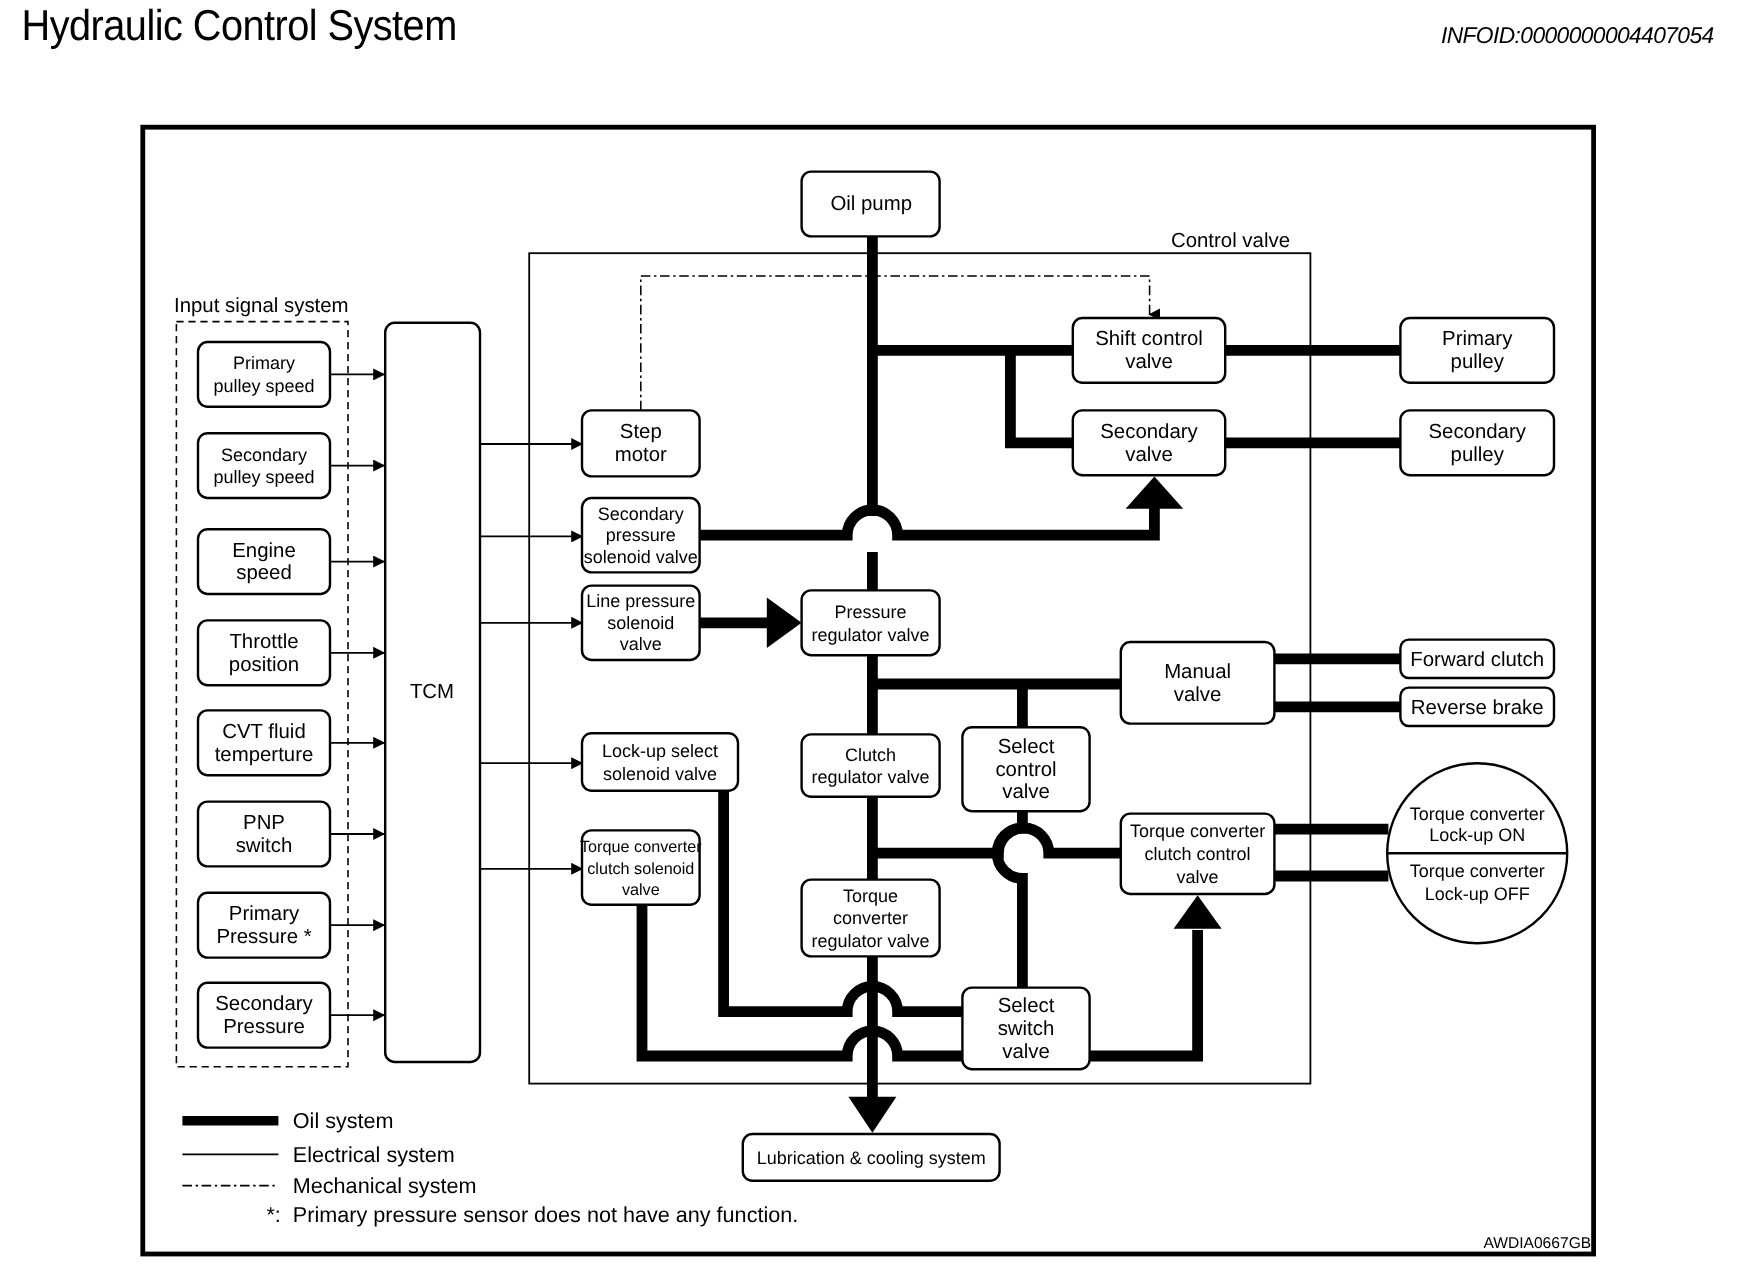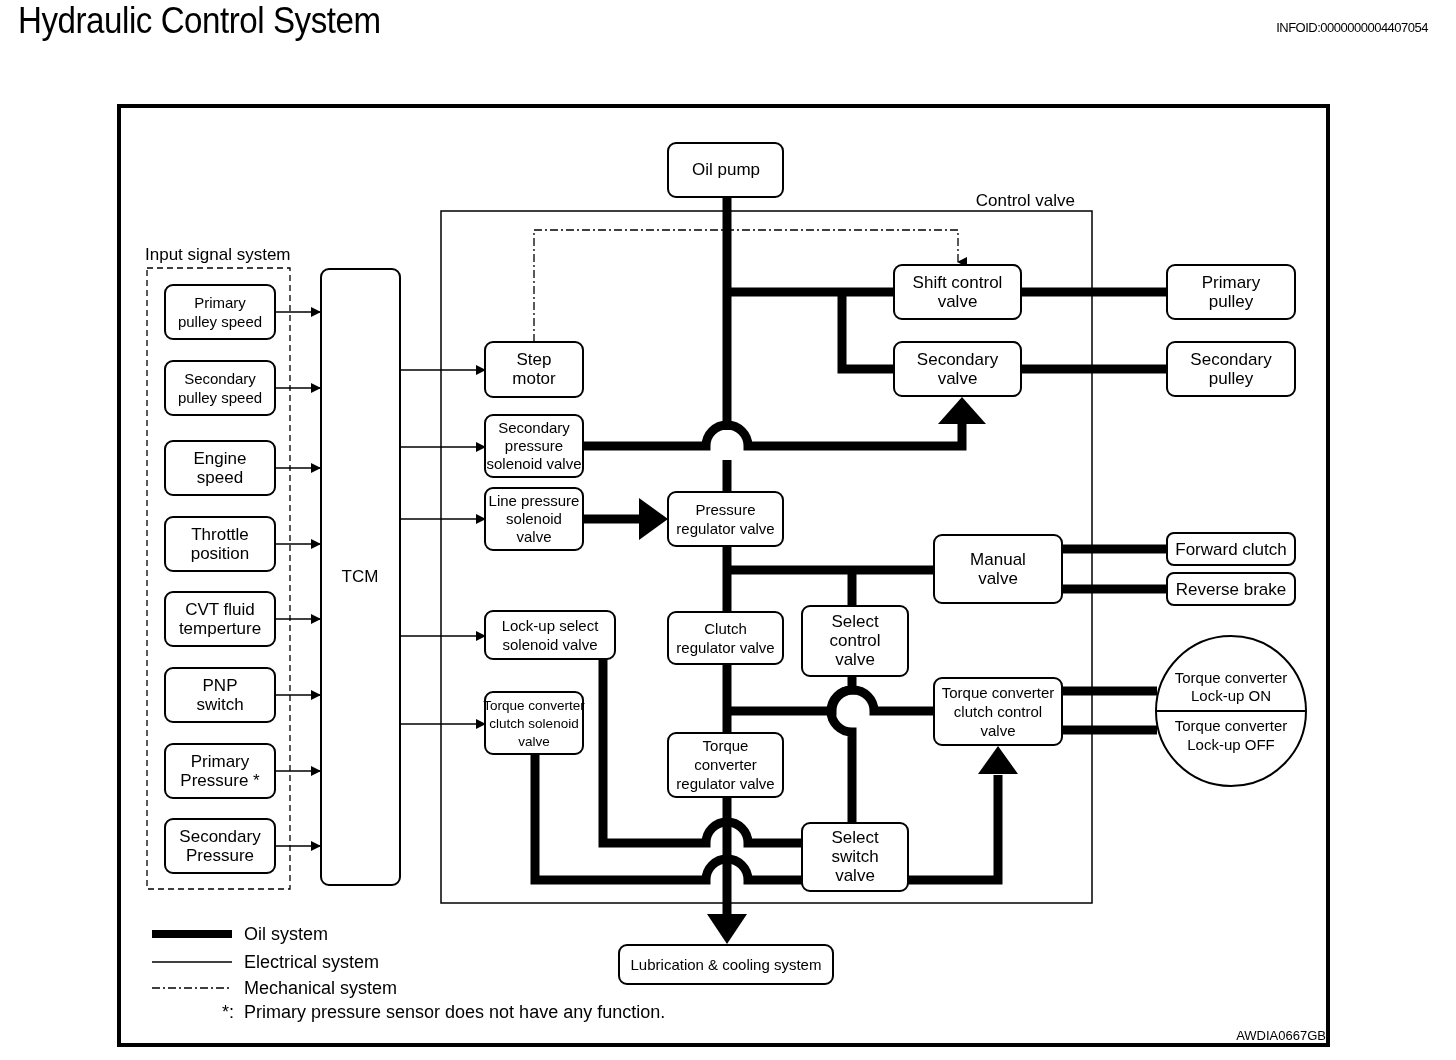--- a/index.html
+++ b/index.html
@@ -1,19 +1,19 @@
 <!DOCTYPE html>
 <html><head>
 <meta charset="utf-8">
 <style>
   html, body { margin: 0; padding: 0; background: #ffffff; }
   body { width: 1456px; height: 1060px; position: relative; overflow: hidden;
          font-family: "Liberation Sans", sans-serif; color: #000; }
   .page-title { position: absolute; left: 18px; top: 0px; font-size: 36px; letter-spacing: -0.5px; transform: scaleX(0.92); transform-origin: left top; }
-  .info-id { position: absolute; right: 28px; top: 20px; font-size: 13px; letter-spacing: -0.5px; }
+  .info-id { position: absolute; right: 28px; top: 20px; font-size: 19px; font-style: italic; letter-spacing: -0.5px; }
   svg#diagram { position: absolute; left: 0; top: 0; }
   .box { fill: #fff; stroke: #000; stroke-width: 2; }
   .lbl { font-family: "Liberation Sans", sans-serif; font-size: 17px; fill: #000; text-anchor: middle; }
   .lbl-s { font-size: 15px; }
   .lbl-xs { font-size: 13.5px; }
   .oil { stroke: #000; stroke-width: 9; fill: none; stroke-linecap: butt; }
   .elec { stroke: #000; stroke-width: 1.5; fill: none; }
   .mech { stroke: #000; stroke-width: 1.3; fill: none; stroke-dasharray: 8 3 2 3; }
   .legend-text { font-size: 18px; text-anchor: start; }
 </style>

